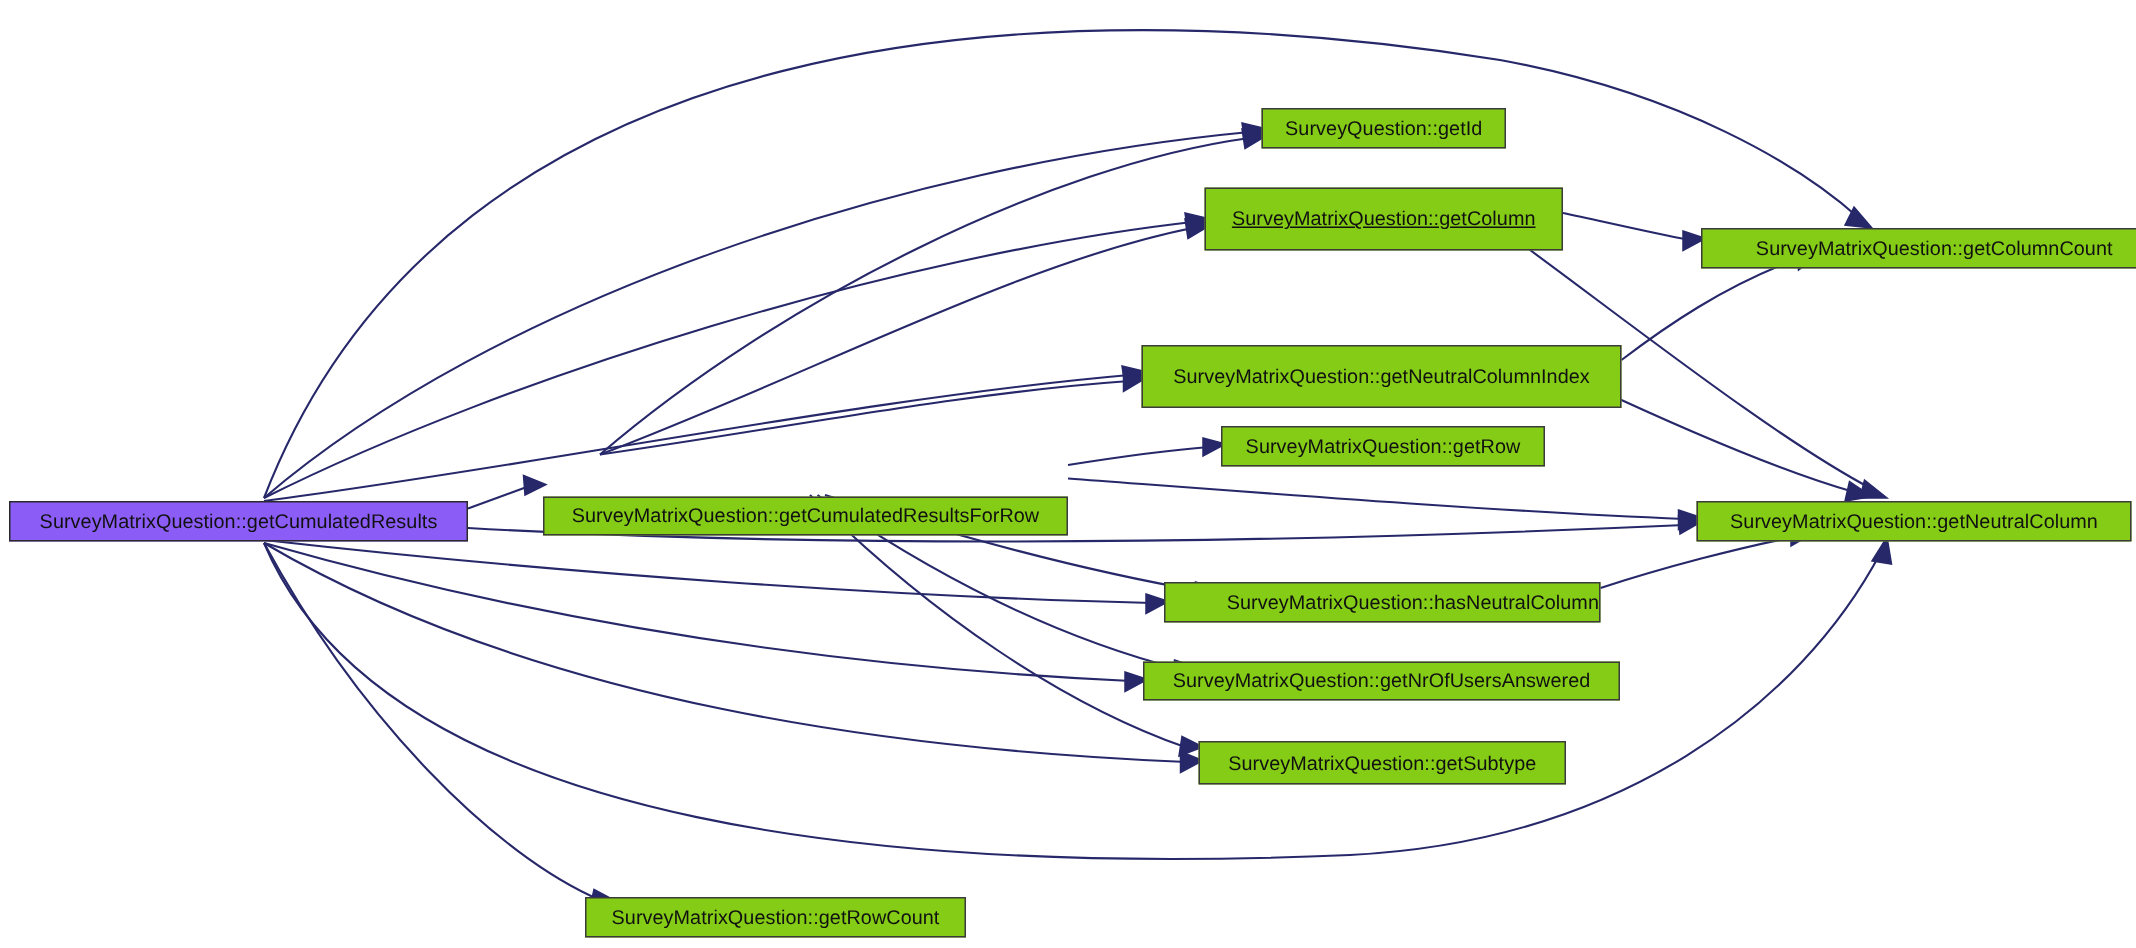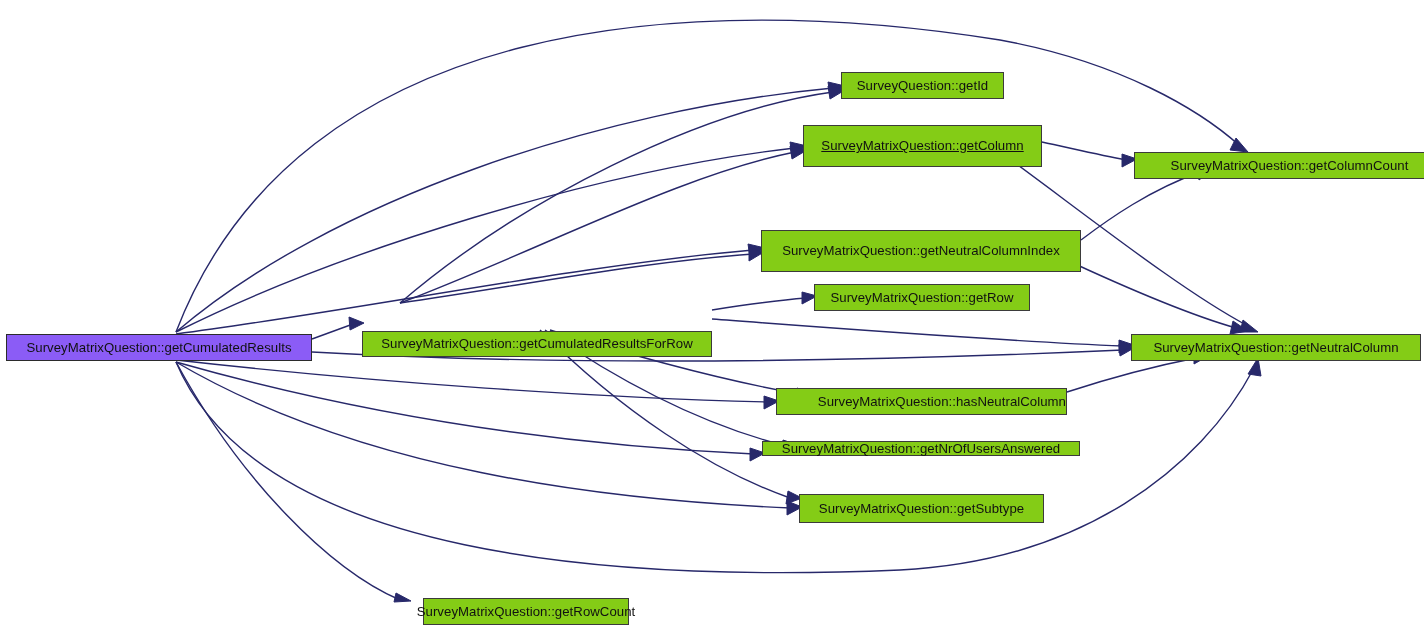--- a/index.html
+++ b/index.html
@@ -130,23 +130,23 @@
       </div>
       <div class="node-box" style="left: 814px; top: 284px; width: 216px; height: 27px;">
         <span class="node-label">SurveyMatrixQuestion::getRow</span>
       </div>
       <div class="node-box" style="left: 1131px; top: 334px; width: 290px; height: 27px;">
         <span class="node-label">SurveyMatrixQuestion::getNeutralColumn</span>
       </div>
       <div class="node-box" style="left: 776px; top: 388px; width: 291px; height: 27px; justify-content: flex-end;">
         <span class="node-label">SurveyMatrixQuestion::hasNeutralColumn</span>
       </div>
-      <div class="node-box" style="left: 762px; top: 441px; width: 318px; height: 15px;">
+      <div class="node-box" style="left: 762px; top: 441px; width: 318px; height: 26px;">
         <span class="node-label">SurveyMatrixQuestion::getNrOfUsersAnswered</span>
       </div>
       <div class="node-box" style="left: 799px; top: 494px; width: 245px; height: 29px;">
         <span class="node-label">SurveyMatrixQuestion::getSubtype</span>
       </div>
-      <div class="node-box" style="left: 423px; top: 598px; width: 206px; height: 27px;">
+      <div class="node-box" style="left: 390px; top: 598px; width: 254px; height: 27px;">
         <span class="node-label">SurveyMatrixQuestion::getRowCount</span>
       </div>
     </div>
 </div>
 
 </body></html>

